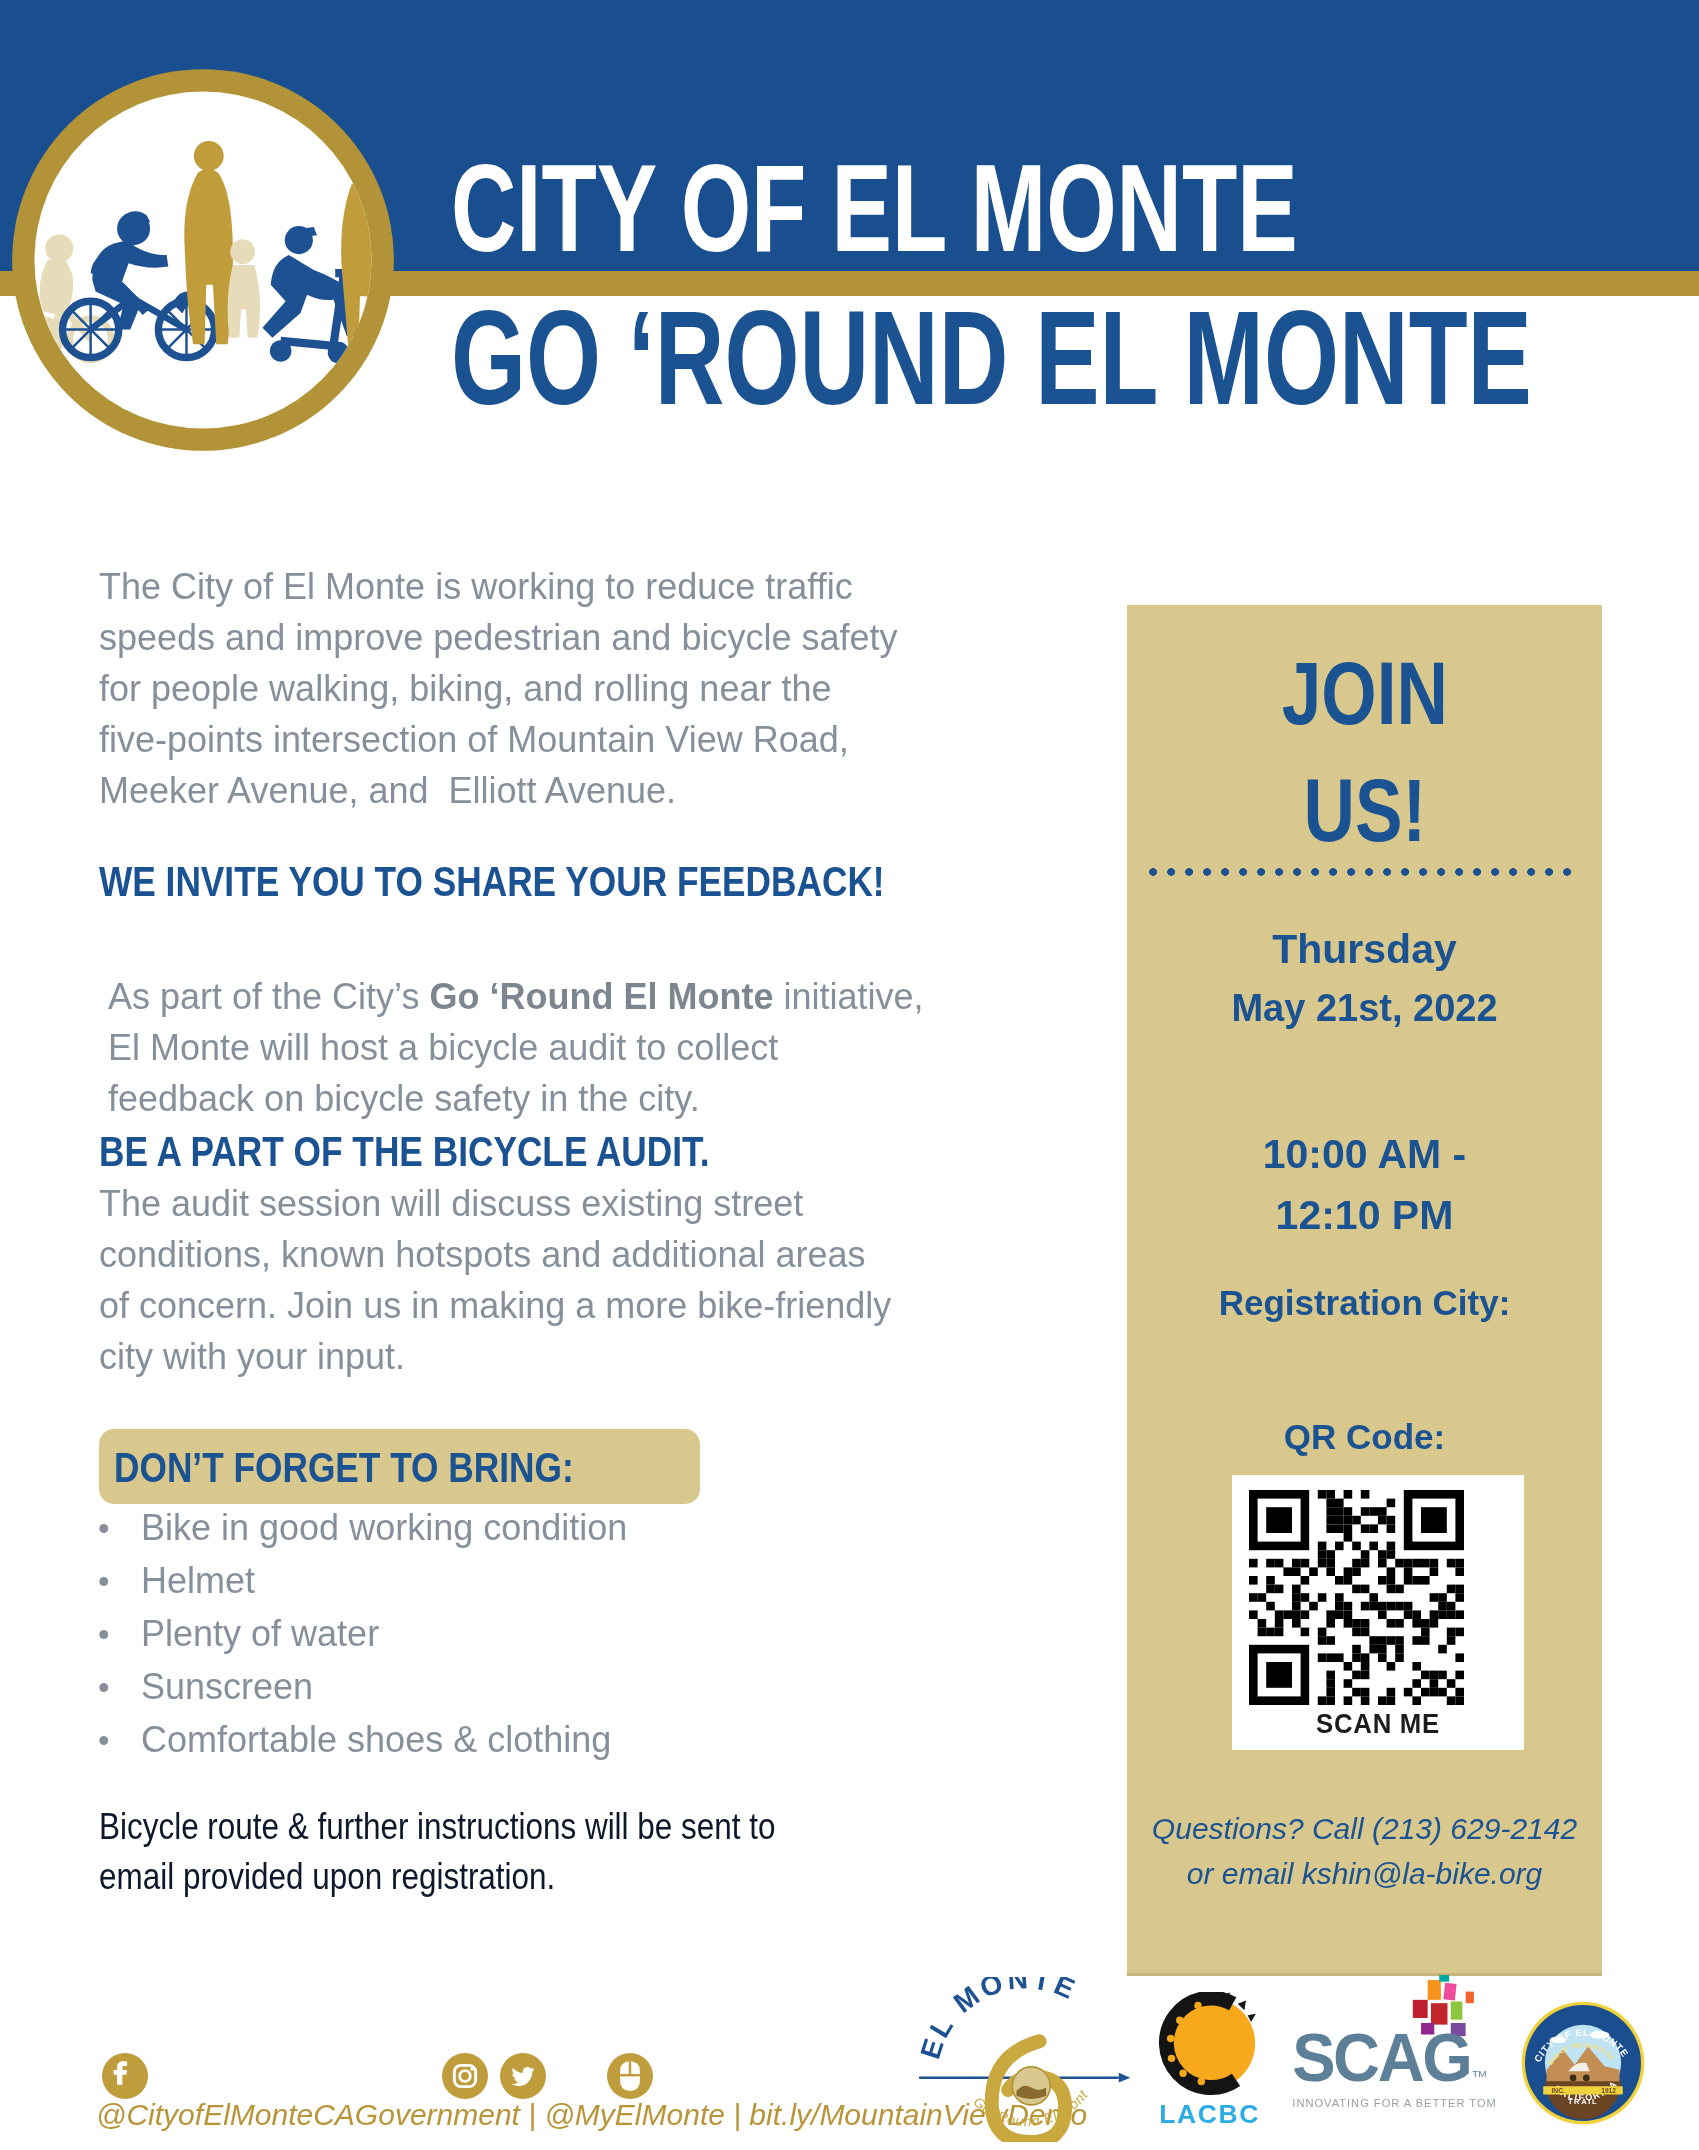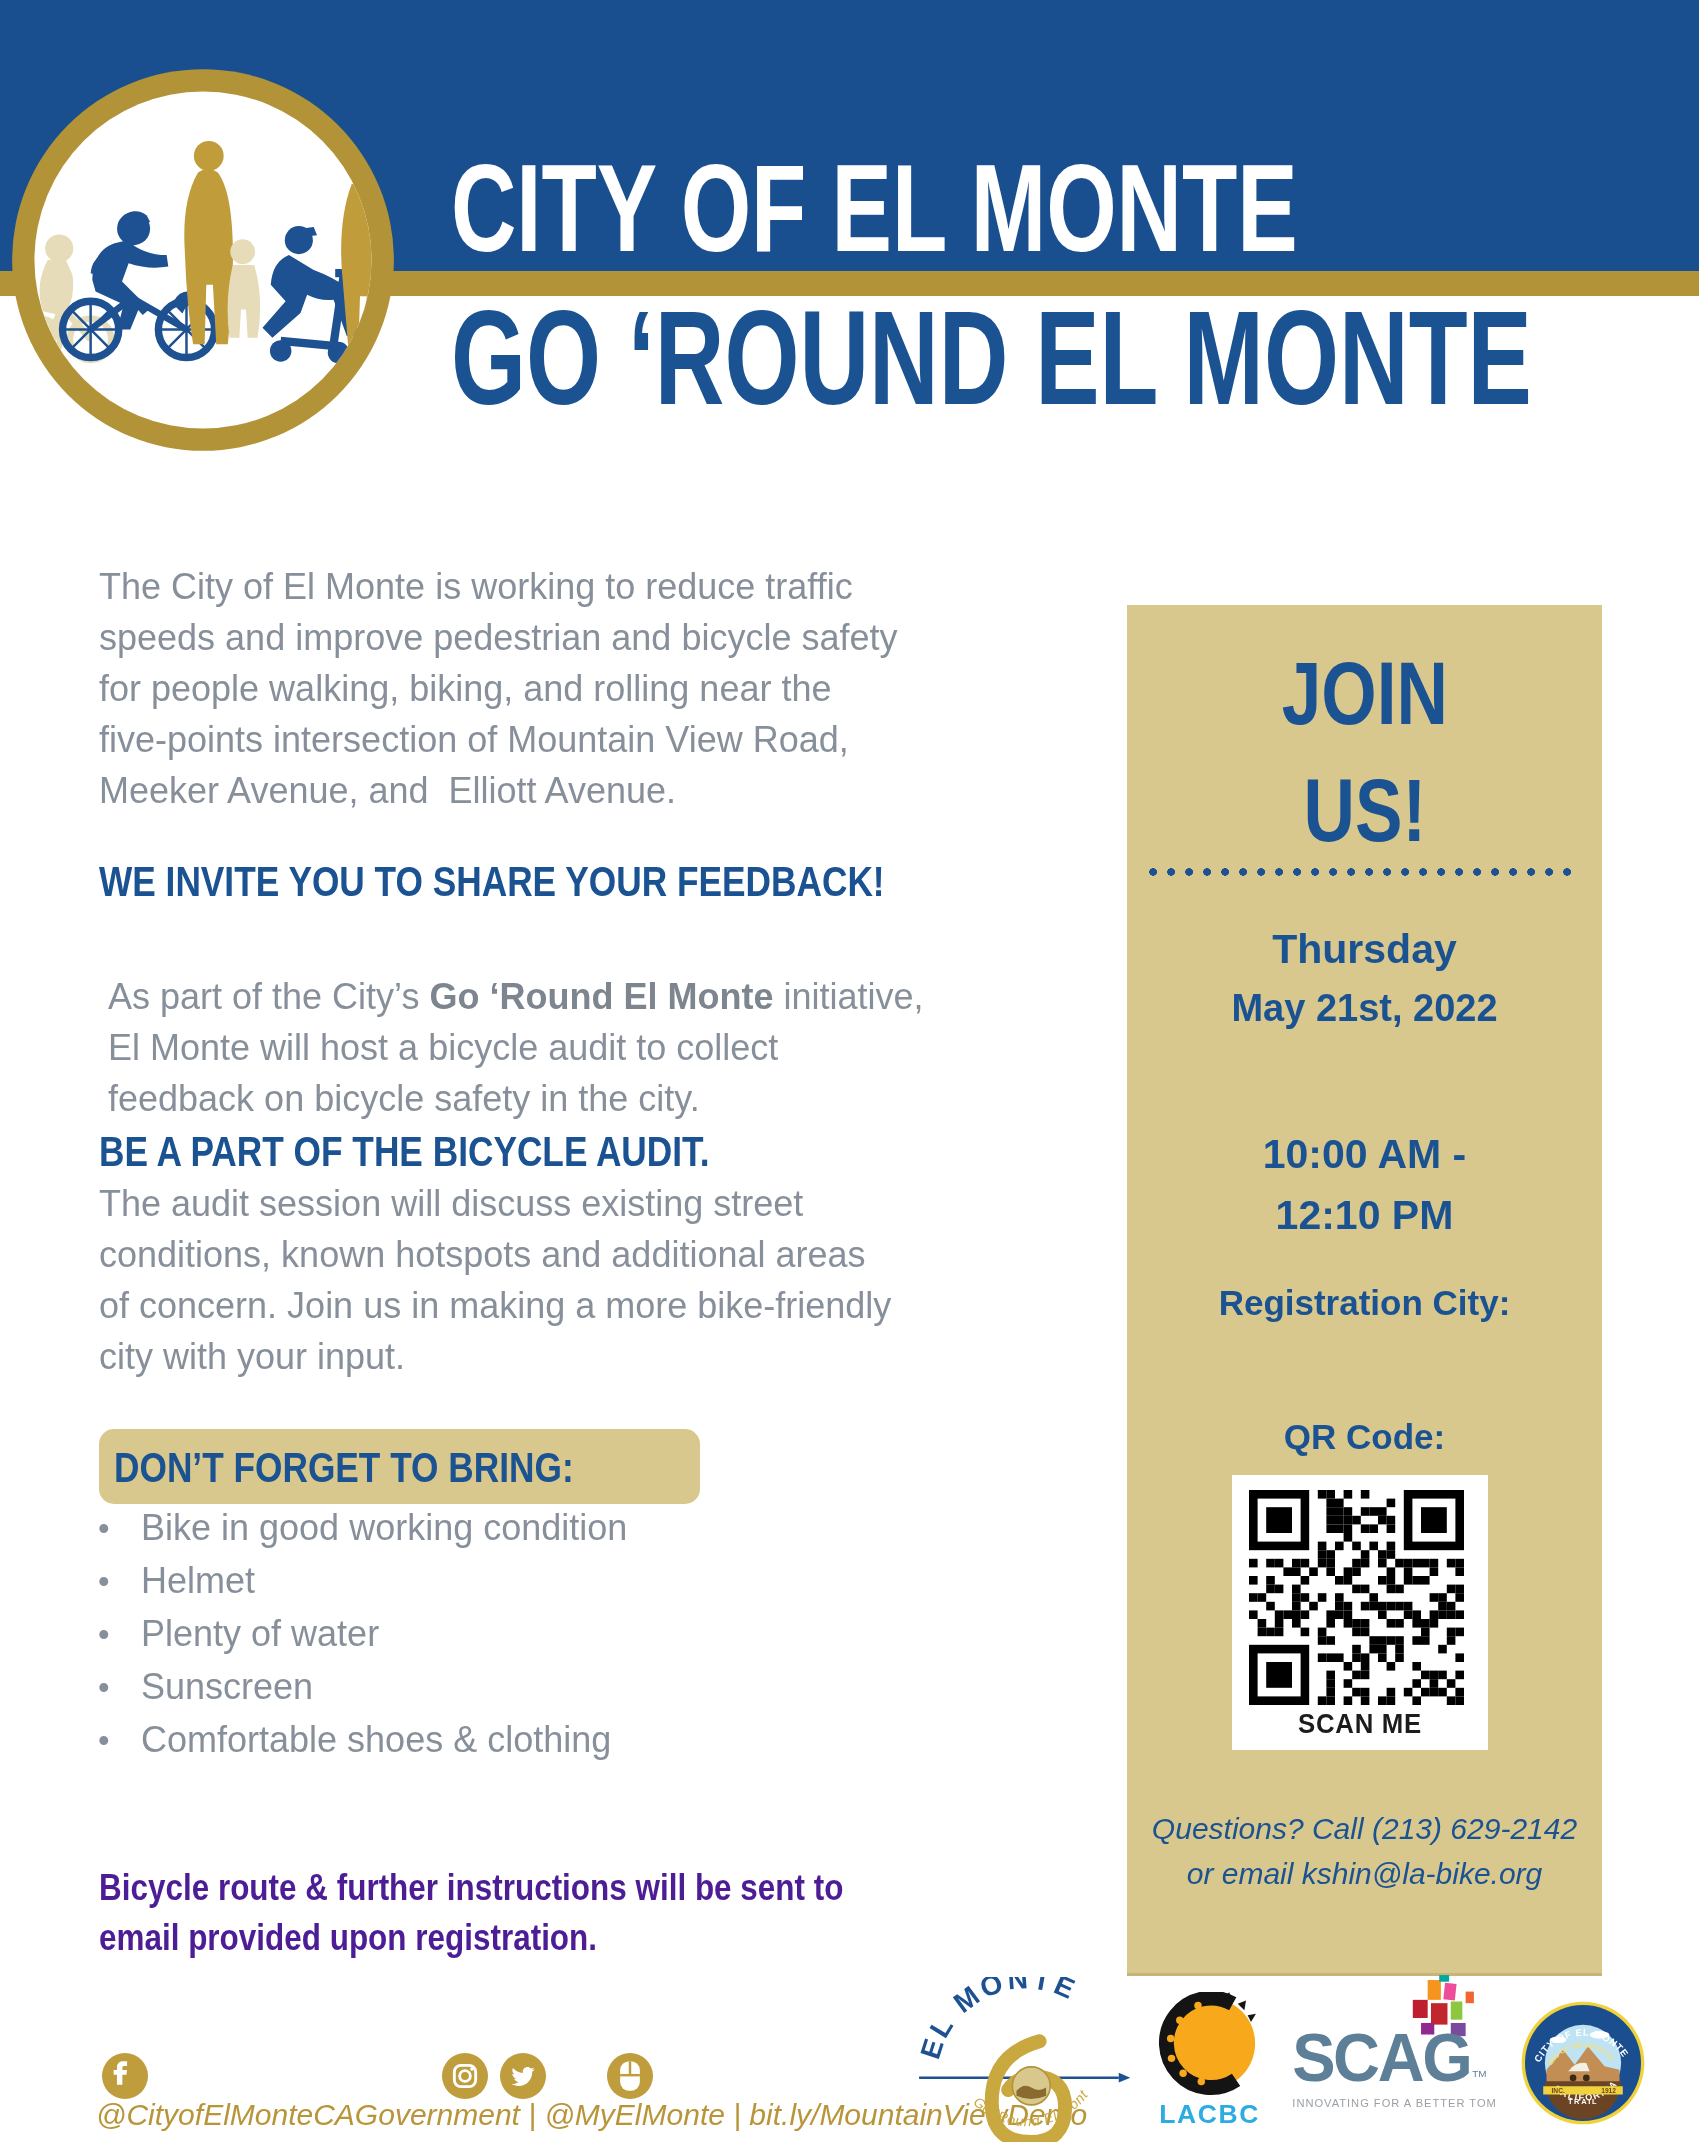--- a/index.html
+++ b/index.html
@@ -16,38 +16,38 @@
   .blk{position:absolute;left:99px;white-space:pre-wrap;}
   .gray{color:#87909a;font-size:36px;line-height:51px;}
   .h-blue{color:#1b5292;font-size:43px;font-weight:700;line-height:1;}
   .hx{display:inline-block;transform:scaleX(.82);transform-origin:left center;white-space:nowrap;}
   .bold-in{font-weight:700;color:#7d868f;}
   .bring-box{position:absolute;left:99px;top:1429px;background:#d9c88d;padding:16.5px 25px 15px 15px;border-radius:15px;}
   .bullets{position:absolute;left:98px;top:1507px;}
   .bullet-row{display:flex;align-items:baseline;height:53px;}
   .bullet-dot{color:#87909a;font-size:33px;width:43px;}
   .bullet-txt{color:#87909a;font-size:36px;}
-  .note{position:absolute;left:99px;top:1863px;color:#4c1d95;font-size:37px;line-height:50px;font-weight:700;}
+  .note{position:absolute;left:99px;top:1802px;color:#0f172a;font-size:37px;line-height:50px;font-weight:400;}
   .notex{display:inline-block;transform:scaleX(.85);transform-origin:left top;white-space:pre-wrap;}
   
   .panel{position:absolute;left:1127px;top:557px;width:475px;height:1368px;background:#d9c88d;
          border-bottom:3.3px solid #c6b478;margin-top:48px;}
   .panel .abs{position:absolute;left:0;right:0;text-align:center;color:#1b5292;}
   .join{top:30px;font-size:89px;font-weight:700;line-height:1.32;}
   .joinx{display:inline-block;transform:scaleX(.8);transform-origin:center top;white-space:pre-line;}
   .dots{position:absolute;left:22px;right:22px;top:263px;height:10px;
         background:radial-gradient(circle at 4.1px 4.1px,#1d5191 3.7px,transparent 4.1px);
         background-size:18px 8.3px;background-repeat:repeat-x;}
   .day{top:321px;font-size:41px;font-weight:700;}
   .date{top:382px;font-size:38px;font-weight:700;}
   .time{top:519px;font-size:41px;font-weight:700;line-height:1.48;white-space:pre-line;}
   .reg-label{top:678px;font-size:35px;font-weight:700;}
   .reg-link{top:726px;font-size:35px;font-style:italic;color:#2d5b8e;}
   .qr-label{top:812px;font-size:35px;font-weight:700;}
-  .qr-card{position:absolute;left:105px;top:870px;width:256px;height:275px;background:#ffffff;}
+  .qr-card{position:absolute;left:105px;top:870px;width:292px;height:275px;background:#ffffff;}
   .qr-svg{position:absolute;left:16.5px;top:15px;width:215px;height:215px;}
   .scan{position:absolute;left:0;right:0;top:233px;text-align:center;color:#1c1c1c;
         font-size:28px;font-weight:700;letter-spacing:0.8px;transform:scaleX(.92);}
   .contact{top:1201px;font-size:30px;font-style:italic;color:#2d5b8e;line-height:1.5;white-space:pre-line;}
   
   .soc{position:absolute;width:46px;height:46px;}
   .handles{position:absolute;left:96px;top:2098px;color:#b9953a;font-size:30px;font-style:italic;}
   .logo-abs{position:absolute;}
 </style>
 </head>

